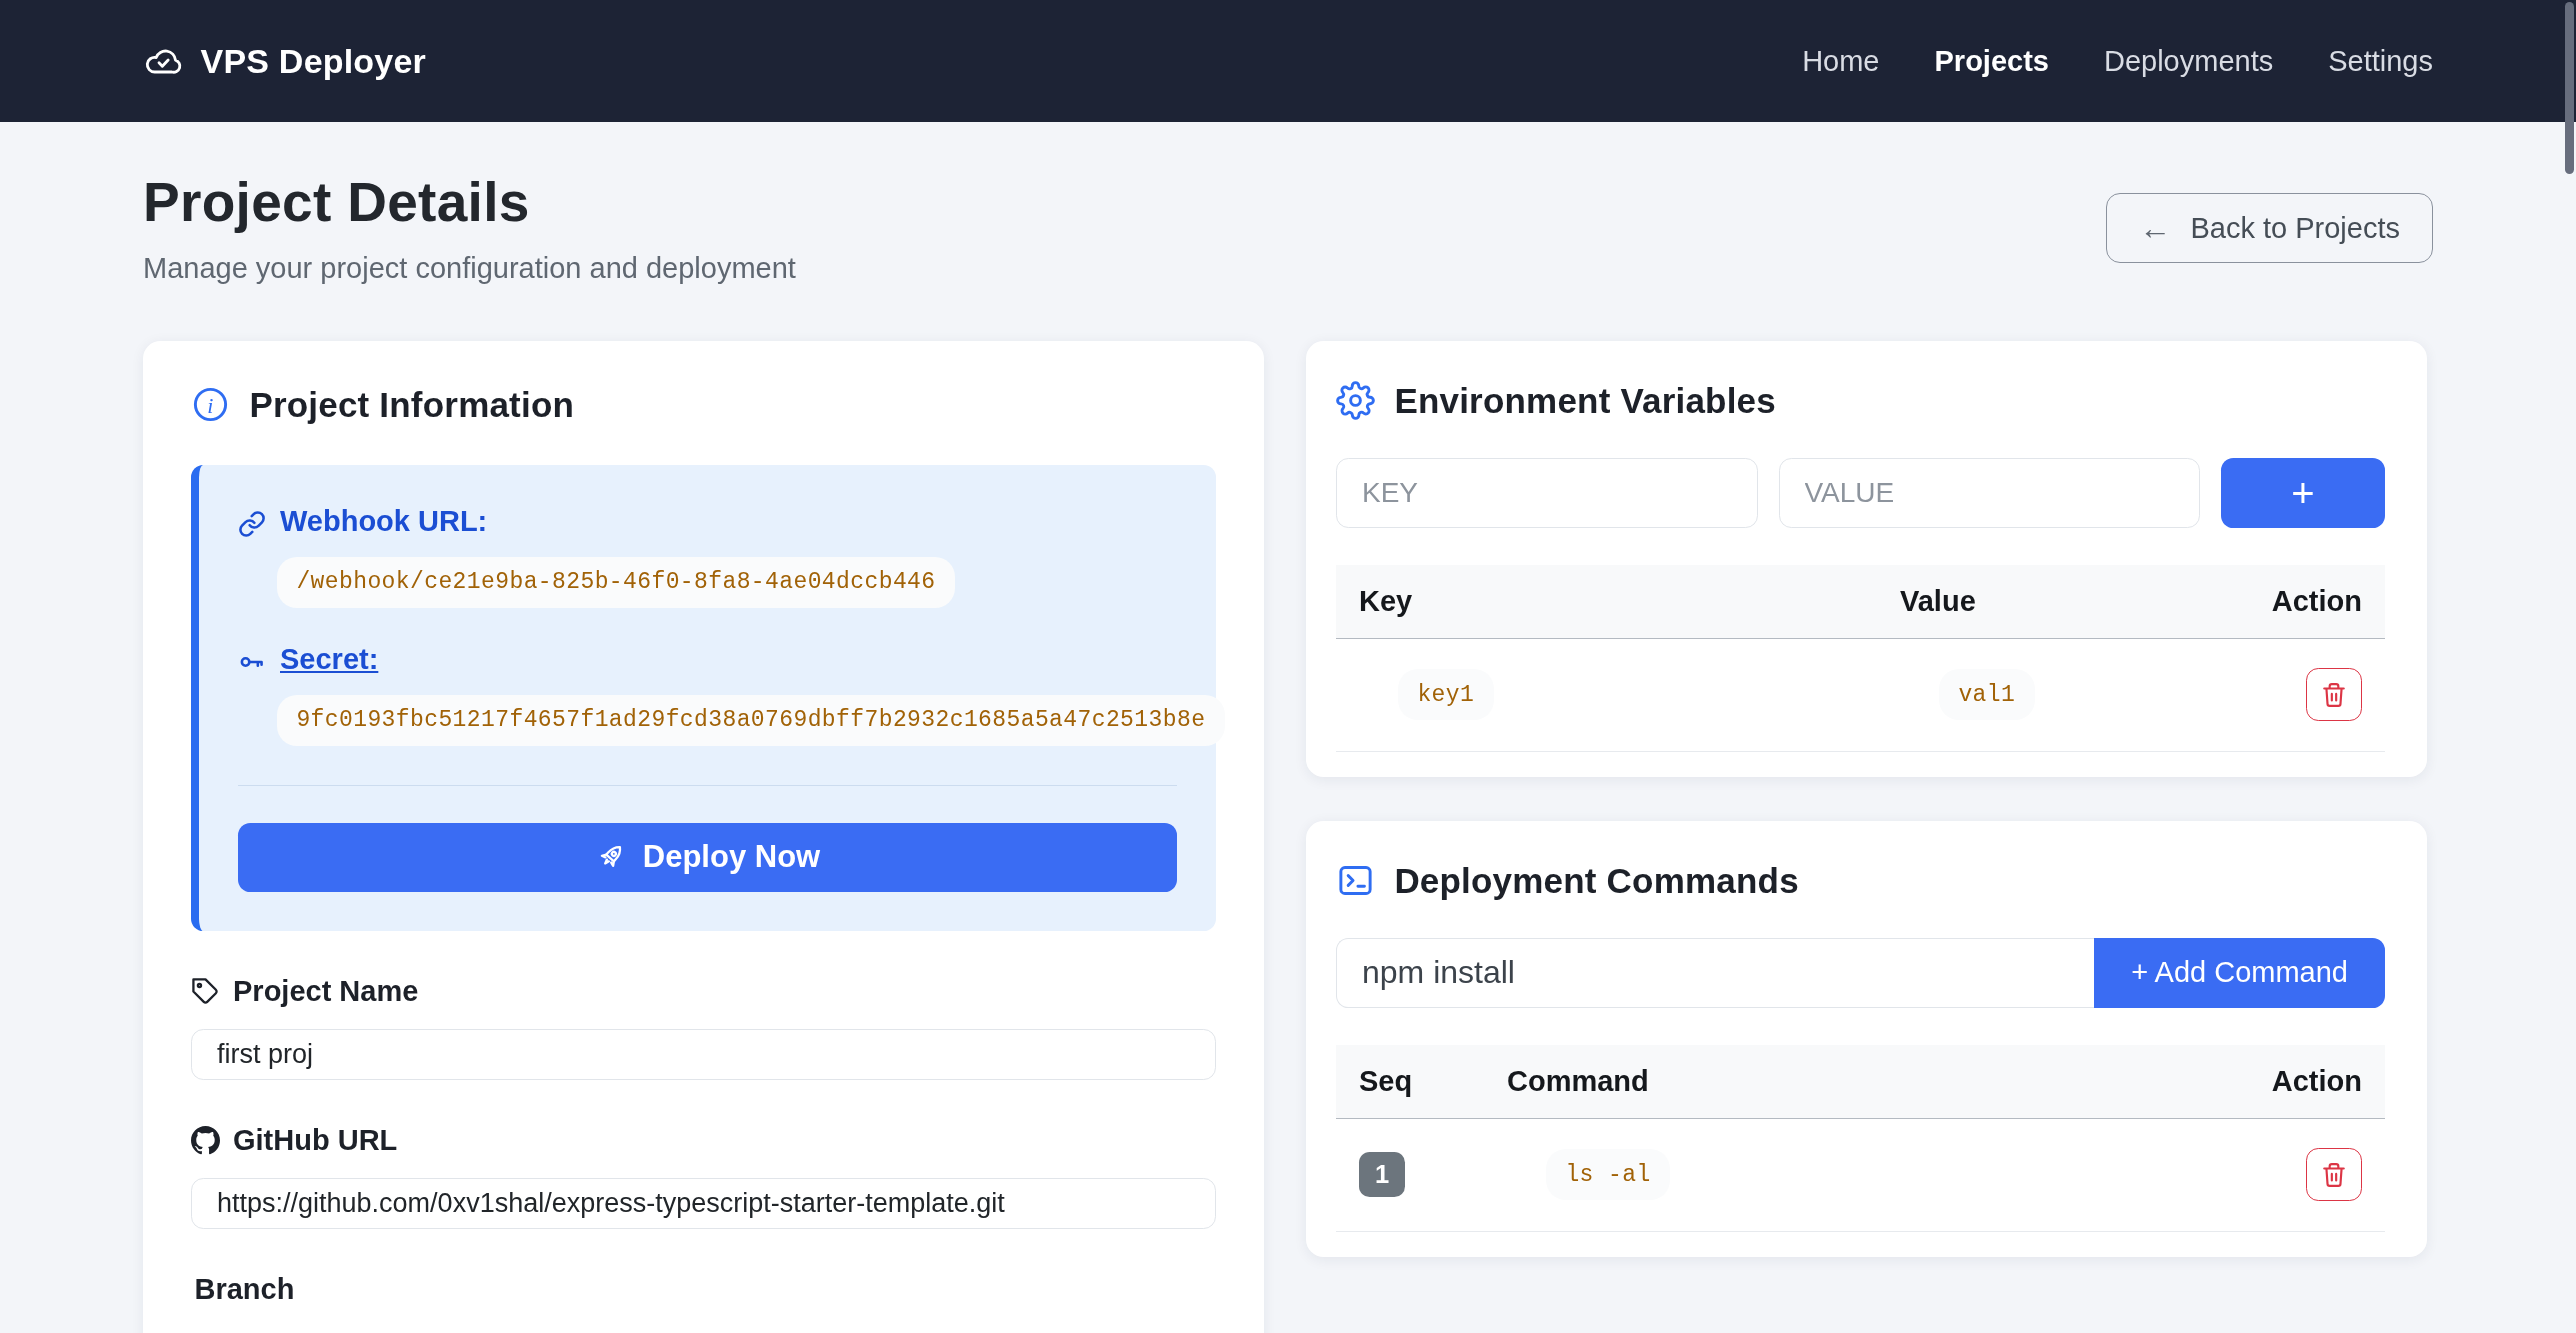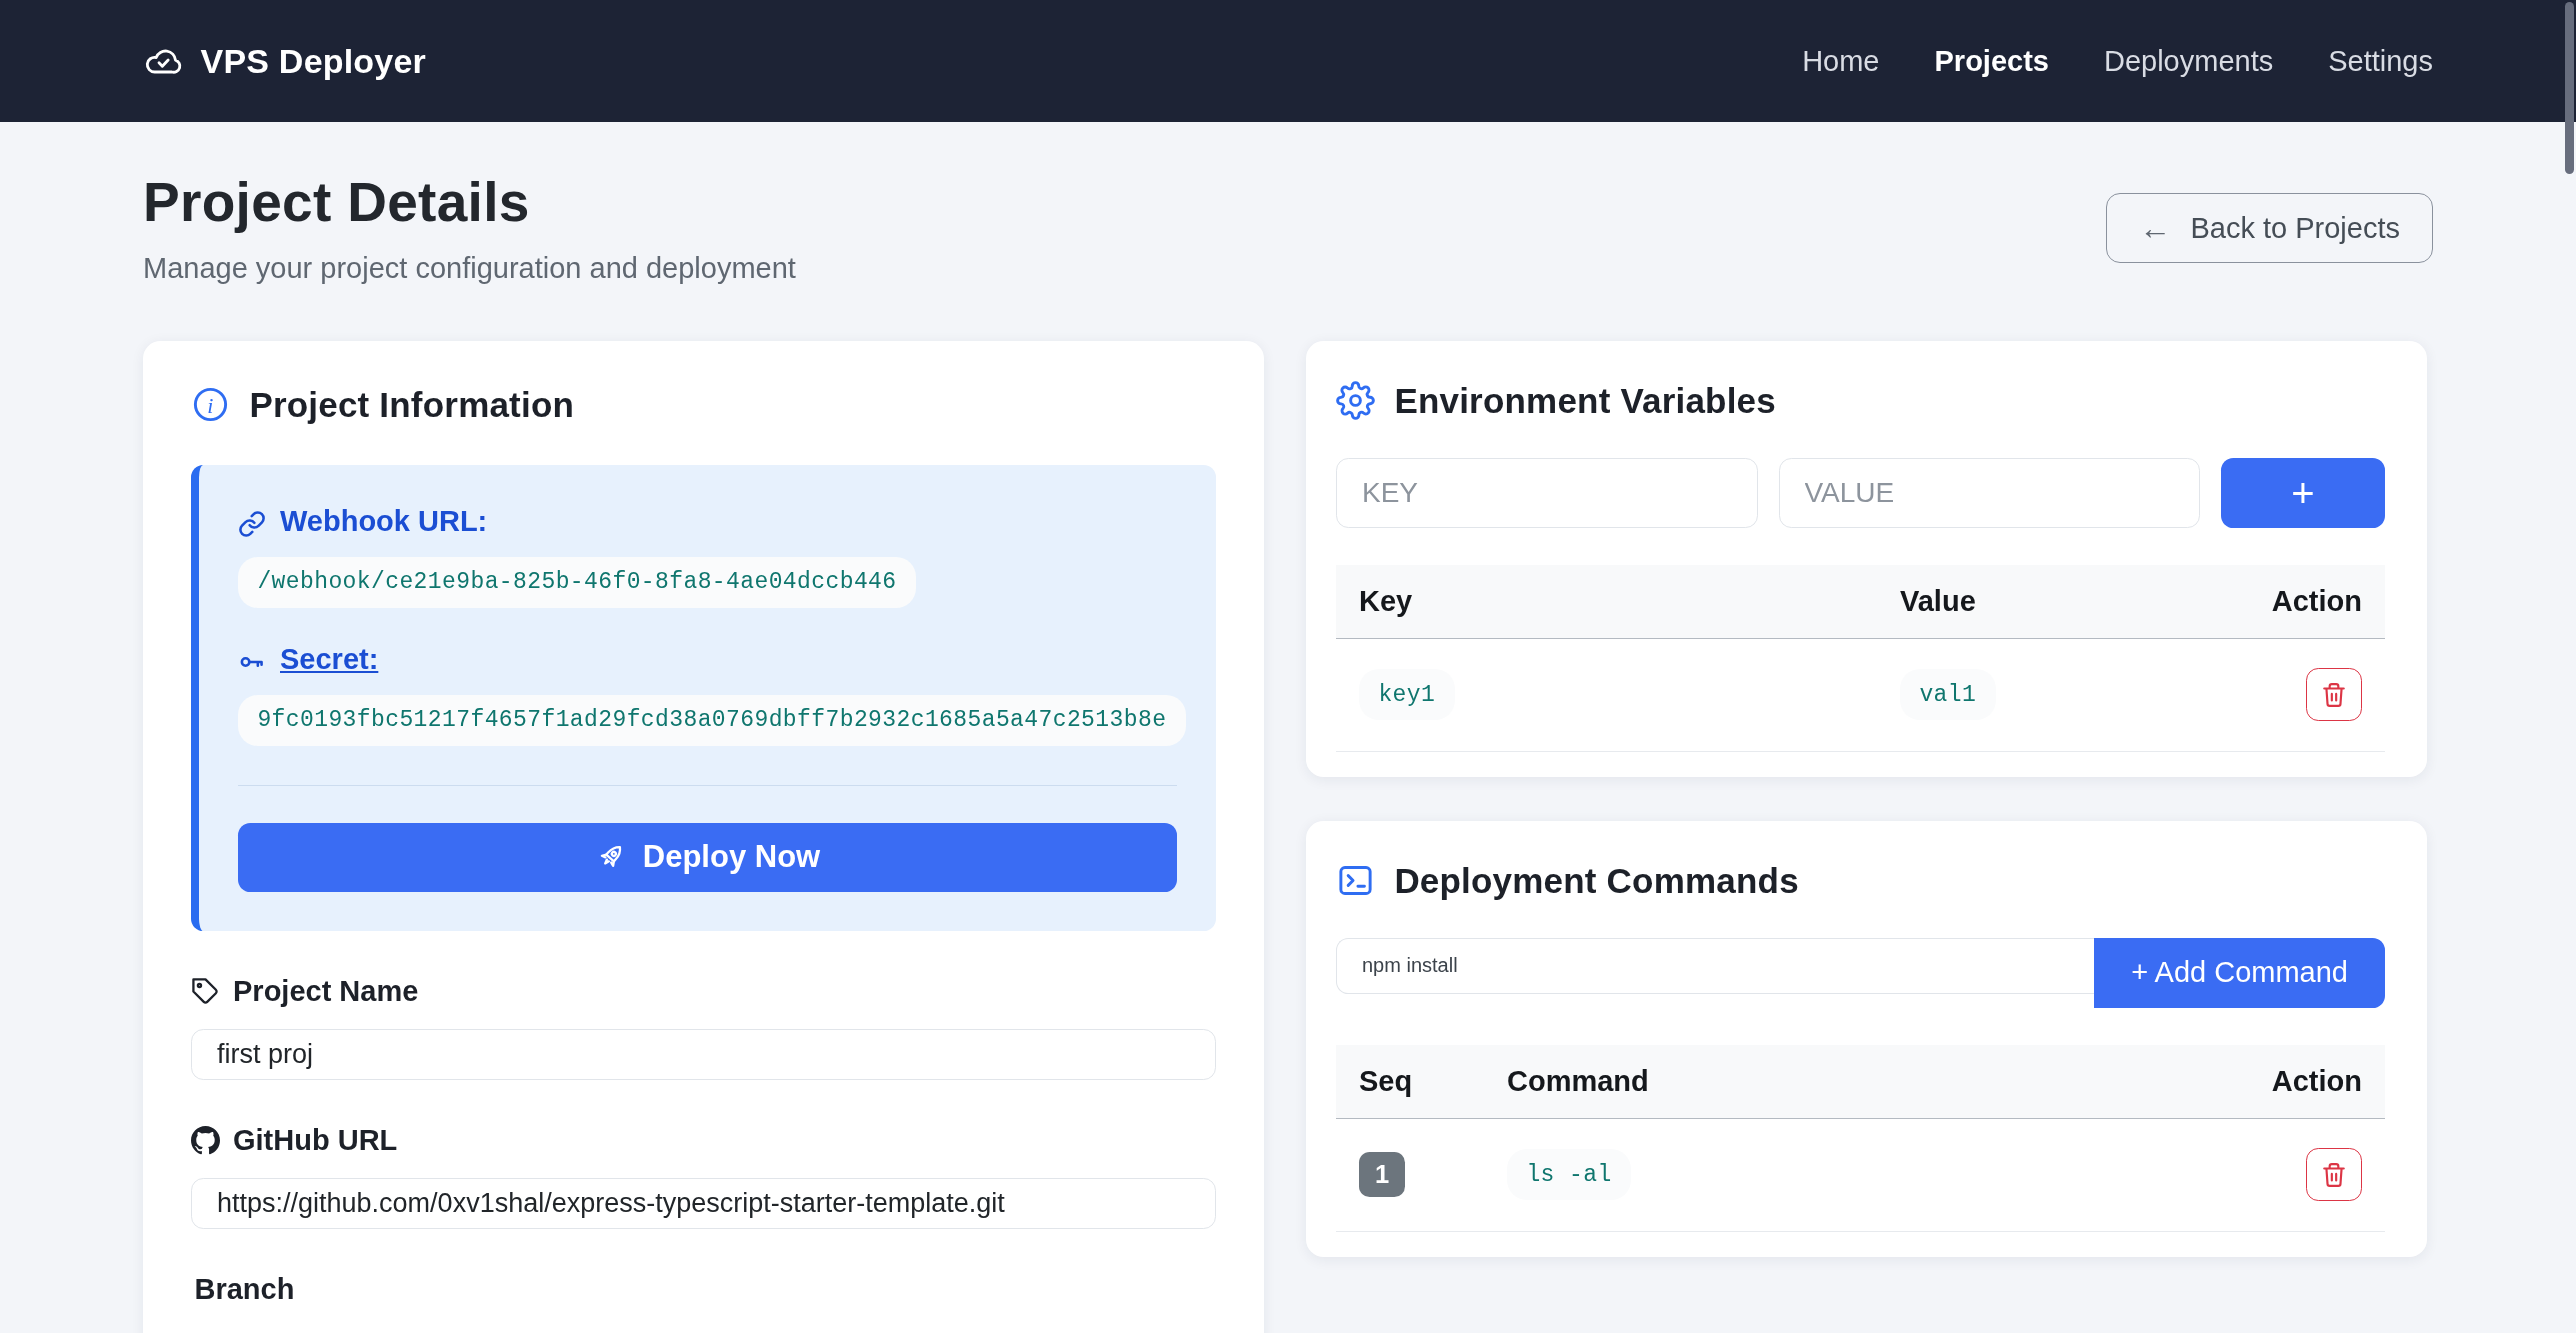--- a/index.html
+++ b/index.html
@@ -62,22 +62,23 @@
     border-left:8px solid #2a6cf0;
     border-radius:12.3px;
     padding:40px 39px 39px 39px;
   }
   .wh-label { display:flex; align-items:flex-end; gap:14px; color:#1b4ed3; font-size:29px; font-weight:700; }
   .wh-label svg { width:28px; height:28px; }
   .chip {
     display:inline-block; margin-top:19.4px;
     background:#fafbfc; border-radius:20px; padding:12.3px 19.4px;
     font-family:"Liberation Mono","DejaVu Sans Mono",monospace;
-    font-size:23px; color:#0f766e; letter-spacing:0.4px;
+    font-size:23px; color:#a16207; letter-spacing:0.4px;
     white-space:nowrap;
+    margin-left:39px;
   }
   .wh-secret-label { margin-top:35px;text-decoration:underline; }
   .panel-divider { margin-top:39px; border:none; border-top:1.8px solid #ccdcef; }
   .deploy-btn {
     margin-top:37px; width:100%; height:69px;
     background:#3a6cf3; border:none; border-radius:12.3px;
     color:#ffffff; font-size:31px; font-weight:550; font-family:inherit;
     display:flex; align-items:center; justify-content:center; gap:16px;
     cursor:pointer;
   }
@@ -101,22 +102,22 @@
   .env-inputs { margin-top:37px; display:flex; gap:21px; }
   .env-inputs .text-input { margin-top:0; height:70px; flex:1 1 0; font-size:28px; }
   .plus-btn {
     width:164px; height:70px; flex:0 0 auto;
     background:#3a6cf3; color:#fff; border:none; border-radius:12.3px;
     font-size:40px; font-weight:300; font-family:inherit; cursor:pointer; line-height:1;
   }
 
   .cmd-inputgroup { margin-top:37px; display:flex; }
   .cmd-inputgroup .text-input {
-    margin-top:0; height:56px; flex:1 1 auto;
-    border-radius:12.3px 0 0 12.3px; border-right:none; font-size:20px; color:#3c434b;
+    margin-top:0; height:70px; flex:1 1 auto;
+    border-radius:12.3px 0 0 12.3px; border-right:none; font-size:32px; color:#3c434b;
   }
   .add-cmd-btn {
     flex:0 0 auto; padding:0 37px; height:70px;
     background:#3a6cf3; color:#fff; border:none; border-radius:0 12.3px 12.3px 0;
     font-size:29px; font-family:inherit; cursor:pointer; white-space:nowrap;
   }
 
   
   .tbl { margin-top:37px; }
   .trow { display:grid; align-items:center; padding:0 23px; }

